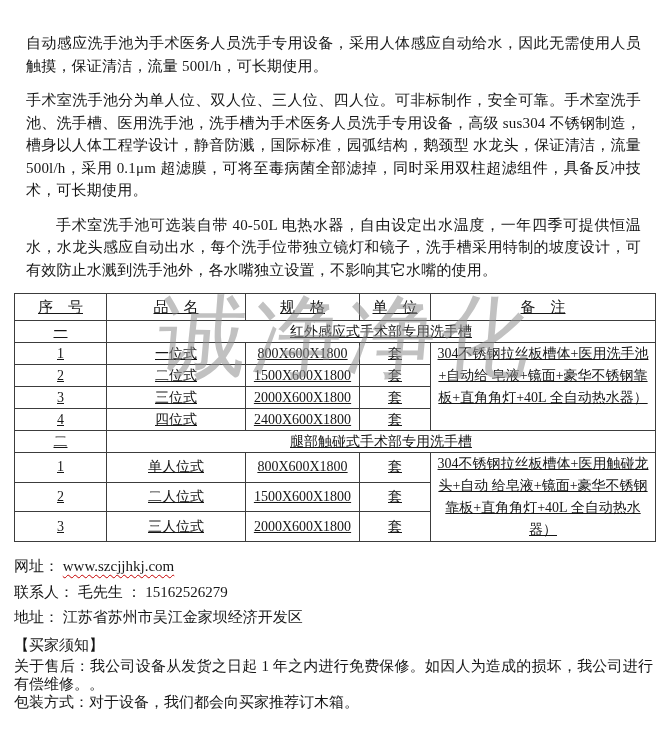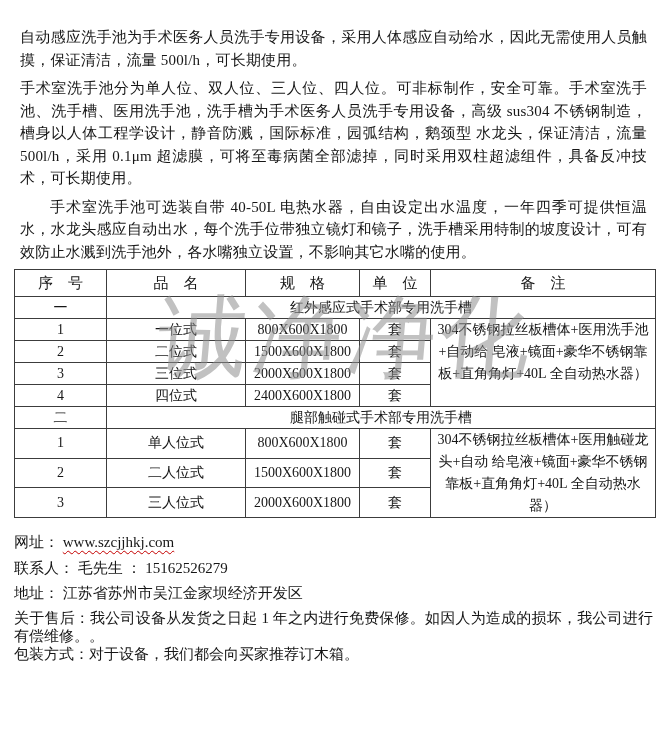--- a/index.html
+++ b/index.html
@@ -4,27 +4,27 @@
 <style>
   html,body{margin:0;padding:0;background:#ffffff;}
   body{
     width:669px;height:730px;position:relative;overflow:hidden;
     font-family:"Liberation Serif","DejaVu Serif",serif;
     color:#161616;
   }
   .doc{padding:20px 16px 0 14px;position:relative;}
   
   .intro p{
-    margin:6px;font-size:15px;line-height:22.5px;
+    margin:12px;font-size:15px;line-height:22.5px;
     letter-spacing:0.2px;text-align:justify;
   }
   .intro p.indent{text-indent:2em;}
   
   table.products{
-    border-collapse:collapse;margin:5px 0 12px 0;width:641px;table-layout:fixed;
+    border-collapse:collapse;margin:5px 0 12px 0;width:641px;table-layout:fixed;text-decoration:underline;
   }
   table.products th,table.products td{
     border:1px solid #3c3c3c;padding:0 4px;font-size:14px;
     height:21px;text-align:center;overflow:hidden;
   }
   table.products th{font-weight:normal;height:26px;font-size:15px;}
   col.c-no{width:92px;}col.c-name{width:139px;}col.c-spec{width:114px;}
   col.c-unit{width:71px;}col.c-remark{width:225px;}
   td.section-title{text-align:left;padding-left:8px;}
   td.spec-cell{font-size:13.5px;}
@@ -145,20 +145,21 @@
       <span>联系人：</span>
       <span>毛先生 ： 15162526279</span>
     </div>
     <div class="line">
       <span>地址：</span>
       <span>江苏省苏州市吴江金家坝经济开发区</span>
     </div>
   </div>
 
   <div class="notice">
+    <div class="title">【买家须知】</div>
     <p>关于售后：我公司设备从发货之日起 1 年之内进行免费保修。如因人为造成的损坏，我公司进行有偿维修。。</p>
     <p>包装方式：对于设备，我们都会向买家推荐订木箱。</p>
 
   </div>
 
 </div>
 
 <div class="watermark">诚净净化</div>
 
 </body></html>

